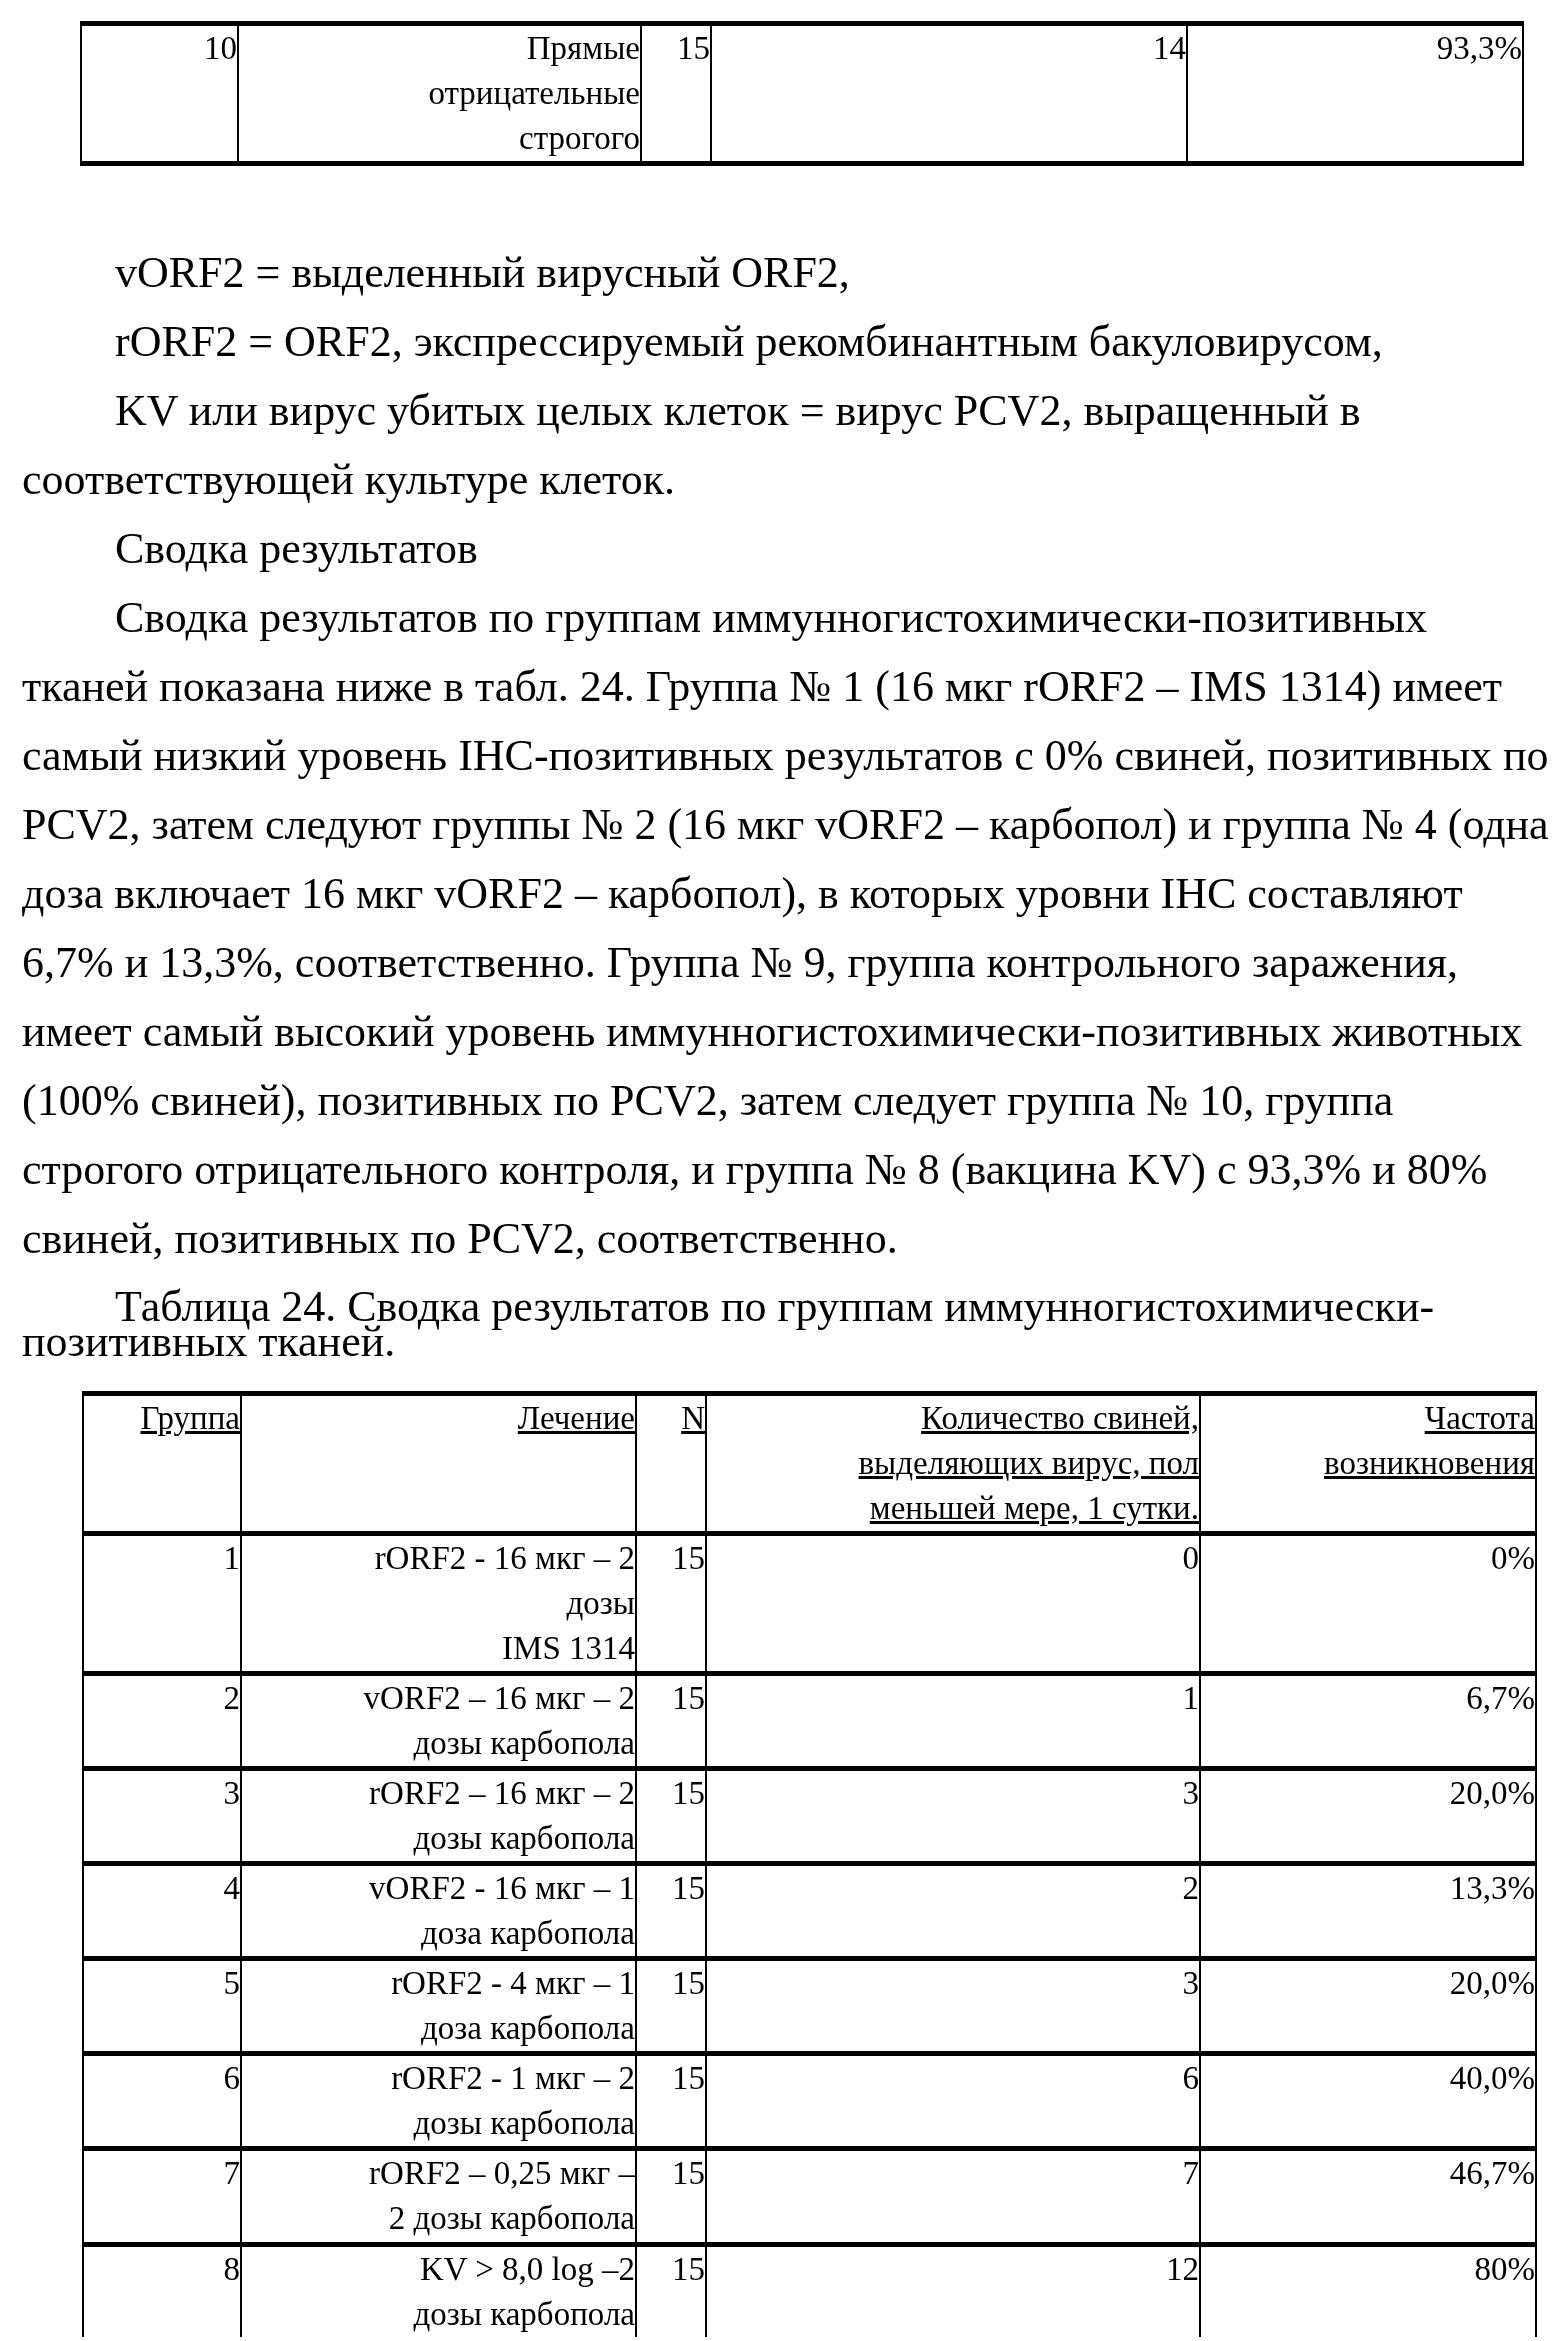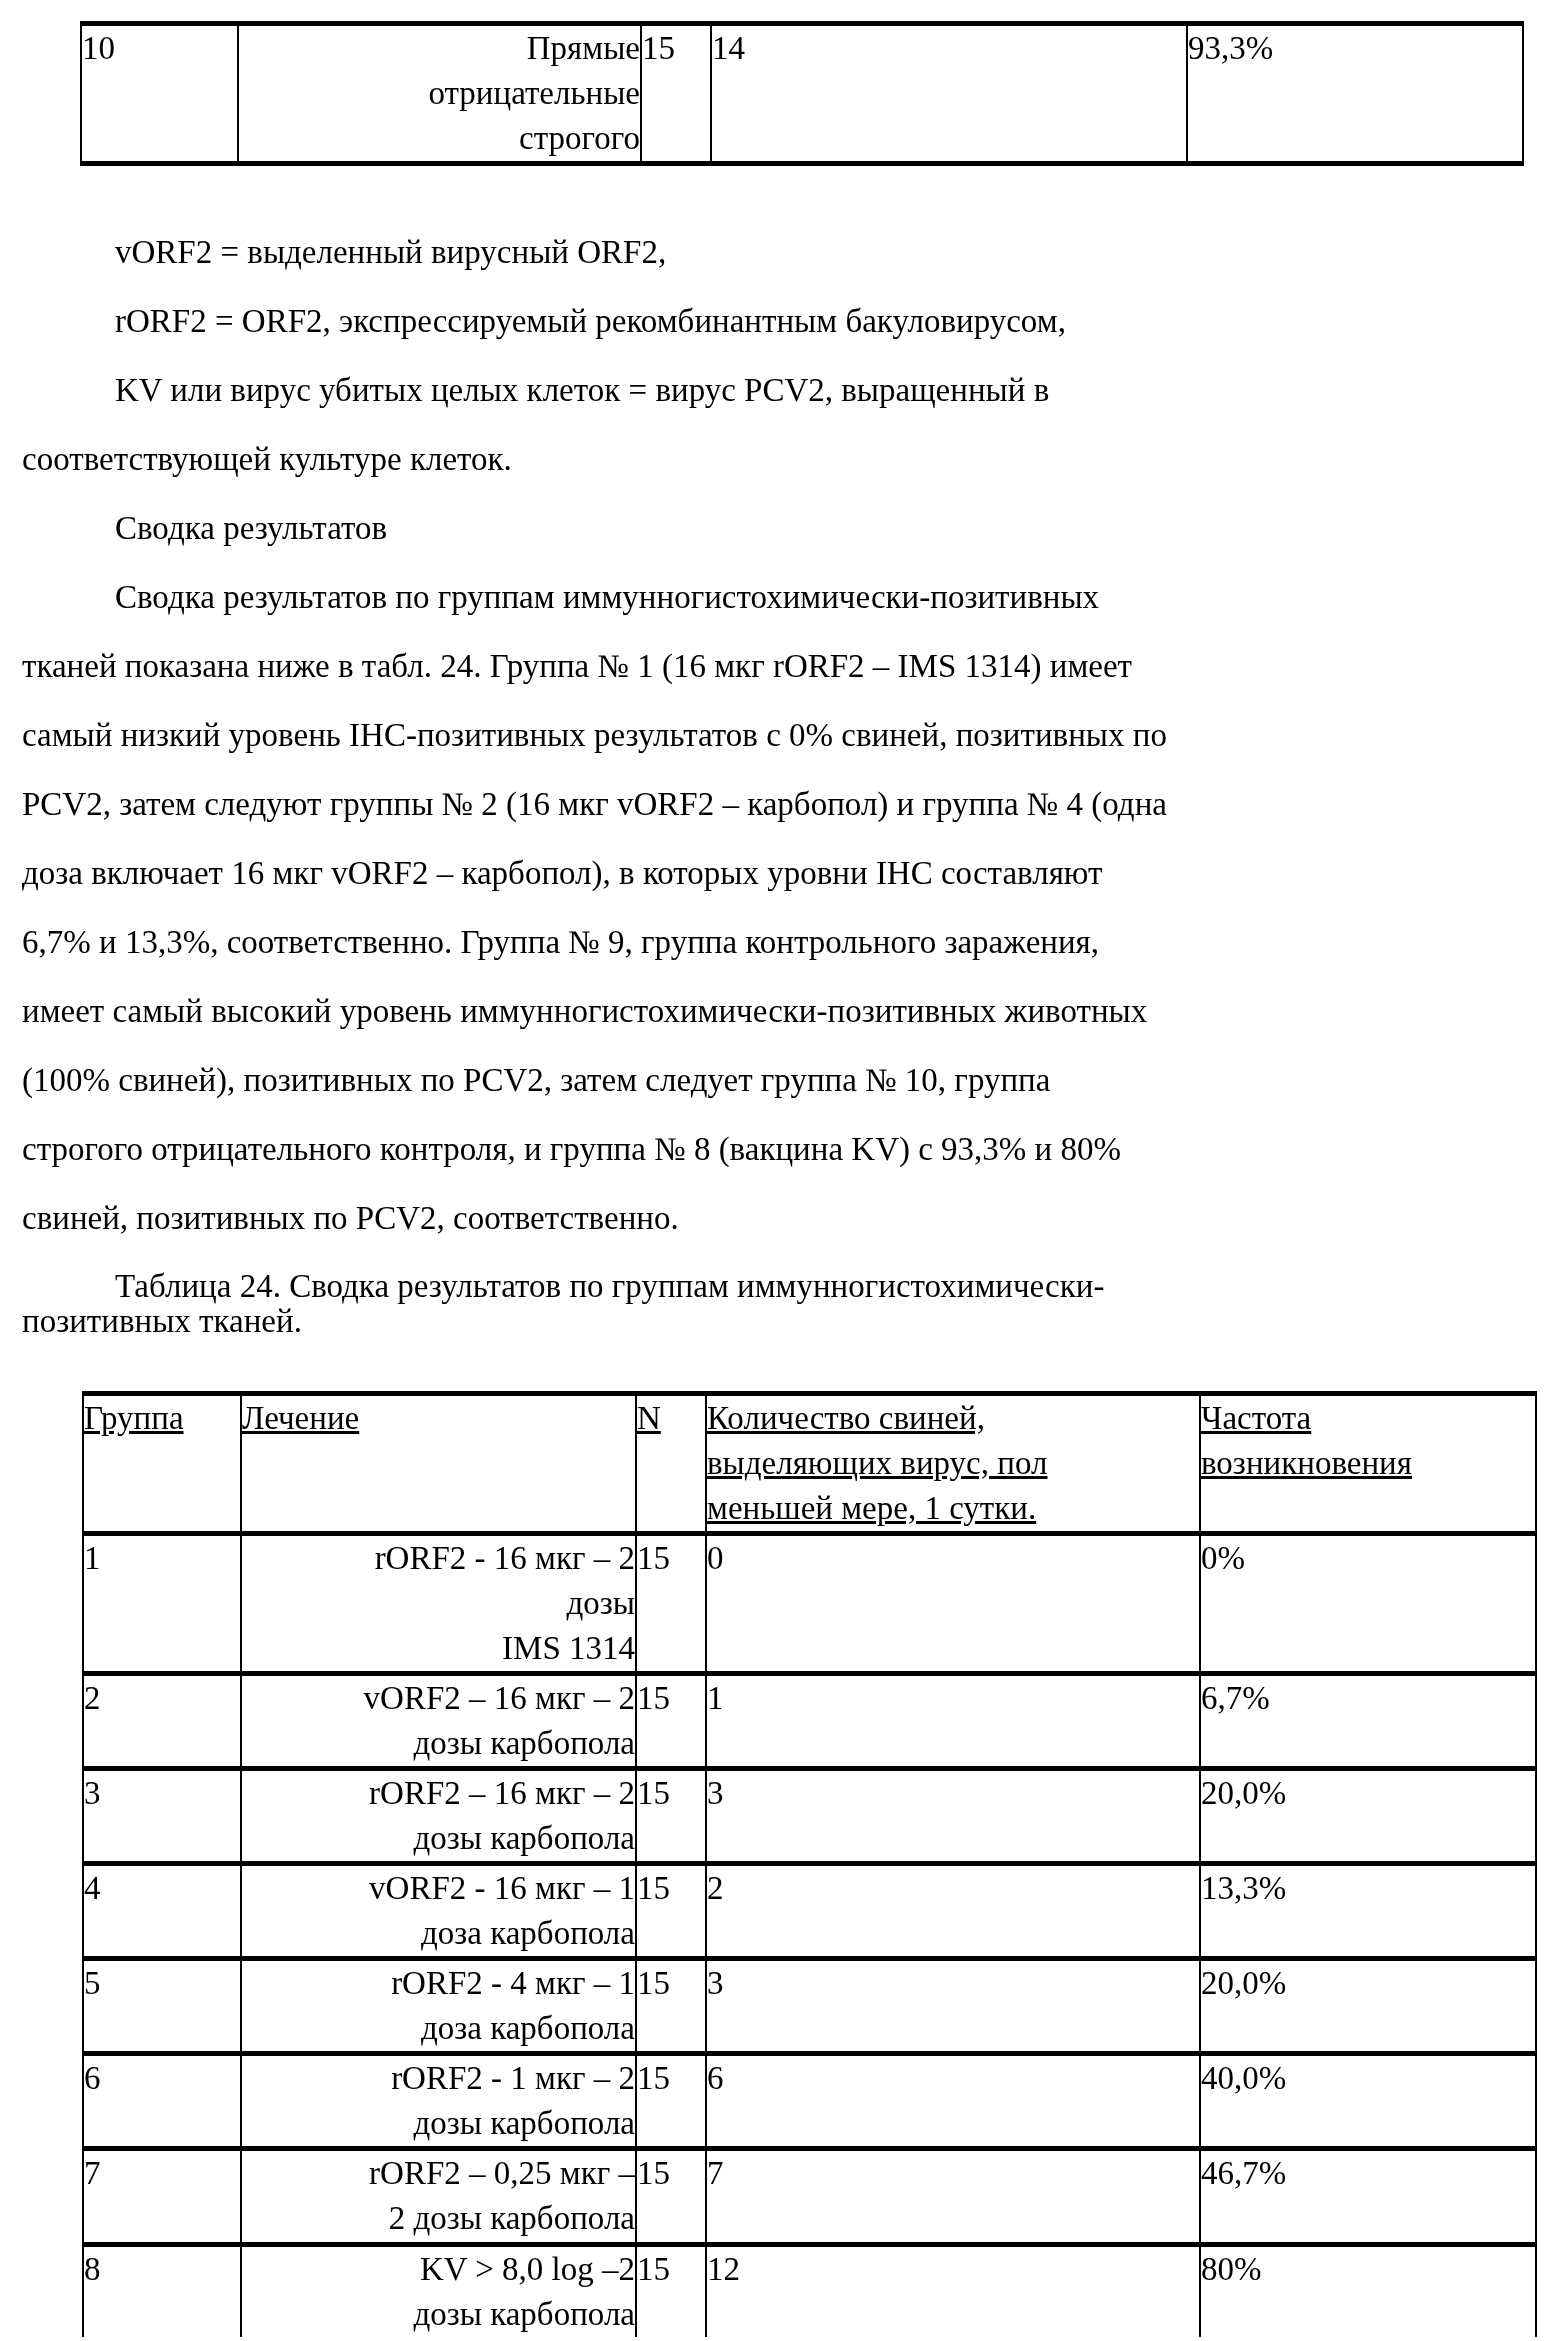--- a/index.html
+++ b/index.html
@@ -6,35 +6,35 @@
   body {
     width: 1567px; height: 2342px; position: relative; overflow: hidden;
     font-family: "Liberation Serif", "DejaVu Serif", serif;
     color: #000000;
   }
   .tbl { position: absolute; border-collapse: collapse; table-layout: fixed; }
   .tbl td, .tbl th {
     border: 2.4px solid #000; padding: 0; vertical-align: top;
     font-size: 33px; line-height: 45px; font-weight: normal;
   }
-  .tbl .c { text-align: left; }
+  .tbl .c { text-align: right; }
   .tbl .l { text-align: right; padding-left: 14.3px; }
   .tbl .thick-top td { border-top-width: 5.5px; }
   .tbl-open-bottom tr:last-child td { border-bottom: none; }
   .tbl .line { display: block; white-space: nowrap; }
 
   #top-table { left: 80px; top: 20.6px; border-top: 5.5px solid #000; border-bottom: 5.5px solid #000; }
   #top-table td { height: 128px; }
 
   #main-table { left: 82px; top: 1391px; border-top: 5.5px solid #000; }
   #main-table thead th { height: 132px; text-decoration: underline; }
 
   .pline {
     position: absolute; white-space: nowrap;
-    font-size: 33px; line-height: 40px; height: 40px;
+    font-size: 44px; line-height: 40px; height: 40px; margin-top: 21px;
   }
   .pline.indent { left: 115px; }
   .pline.flush { left: 22px; }
   .underline { text-decoration-thickness: 2.4px; text-underline-offset: 4.8px; }
 </style>
 </head>
 <body>
 
 <table id="top-table" class="tbl">
   <colgroup>

